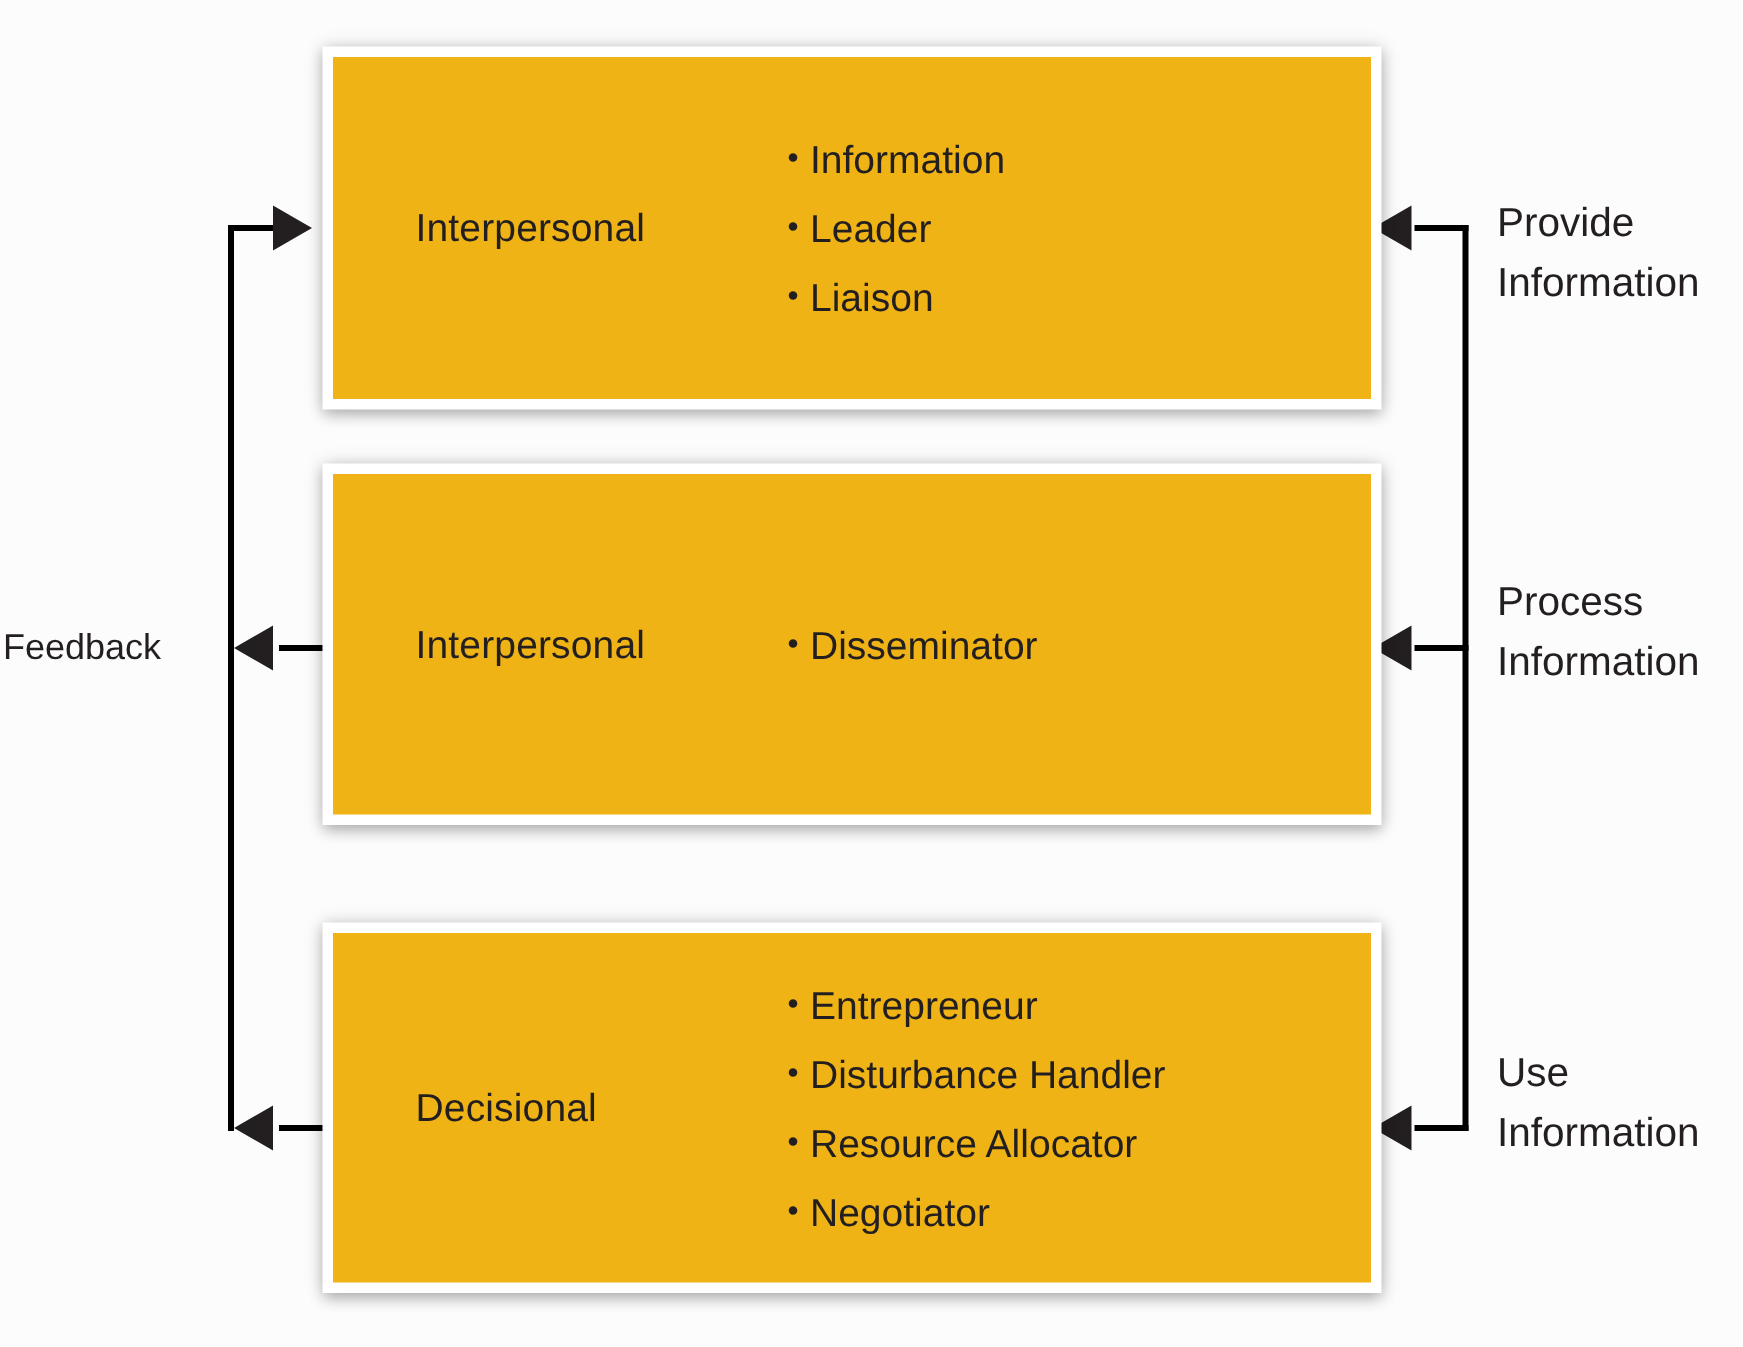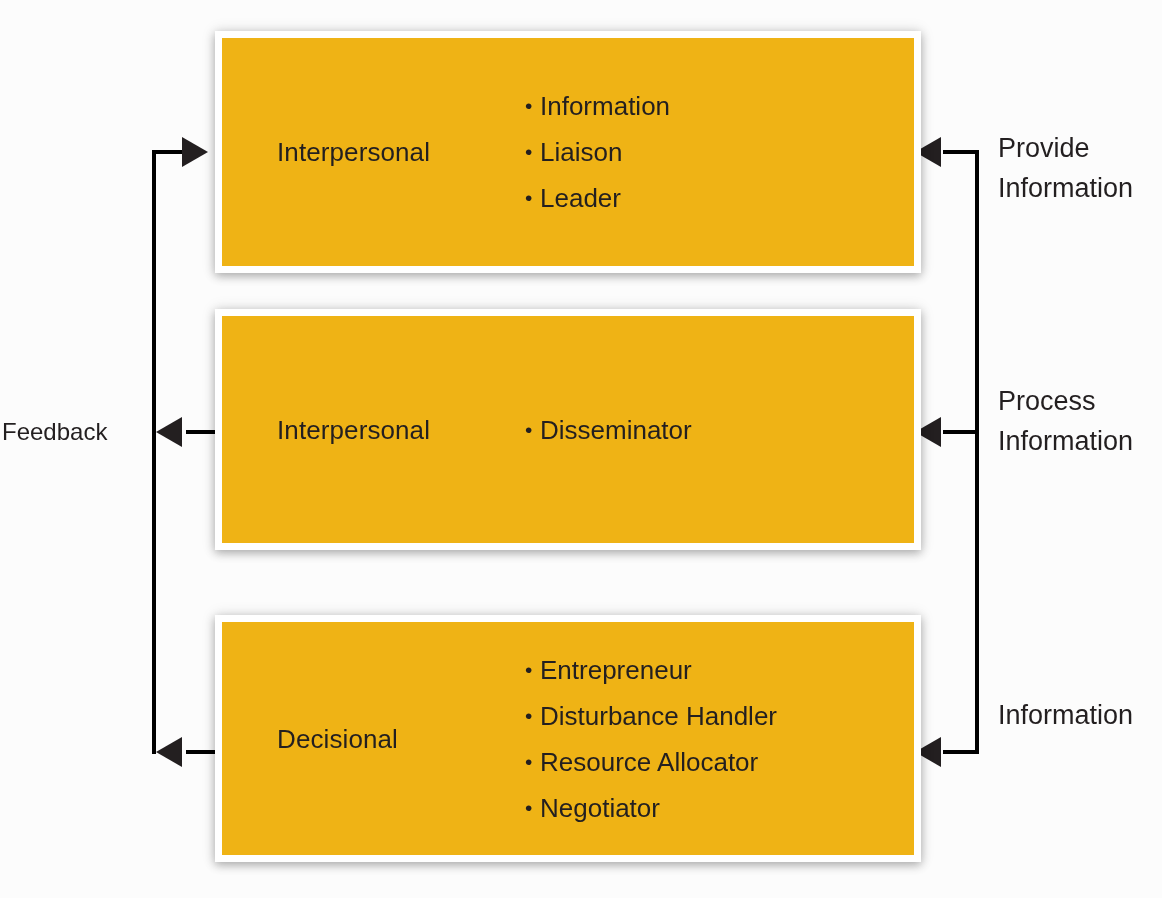--- a/index.html
+++ b/index.html
@@ -144,30 +144,31 @@
 
   <div class="side-label" id="label-provide">
     <span class="ln">Provide</span>
     <span class="ln">Information</span>
   </div>
   <div class="side-label" id="label-process">
     <span class="ln">Process</span>
     <span class="ln">Information</span>
   </div>
   <div class="side-label" id="label-use">
+    <span class="ln">Use</span>
     <span class="ln">Information</span>
   </div>
 
   <div class="role-box" id="box-interpersonal">
     <div class="role-box-inner">
       <div class="role-category">Interpersonal</div>
       <ul class="role-list">
         <li>Information</li>
+        <li>Leader</li>
         <li>Liaison</li>
-        <li>Leader</li>
       </ul>
     </div>
   </div>
 
   <div class="role-box" id="box-informational">
     <div class="role-box-inner">
       <div class="role-category">Interpersonal</div>
       <ul class="role-list">
         <li>Disseminator</li>
       </ul>

